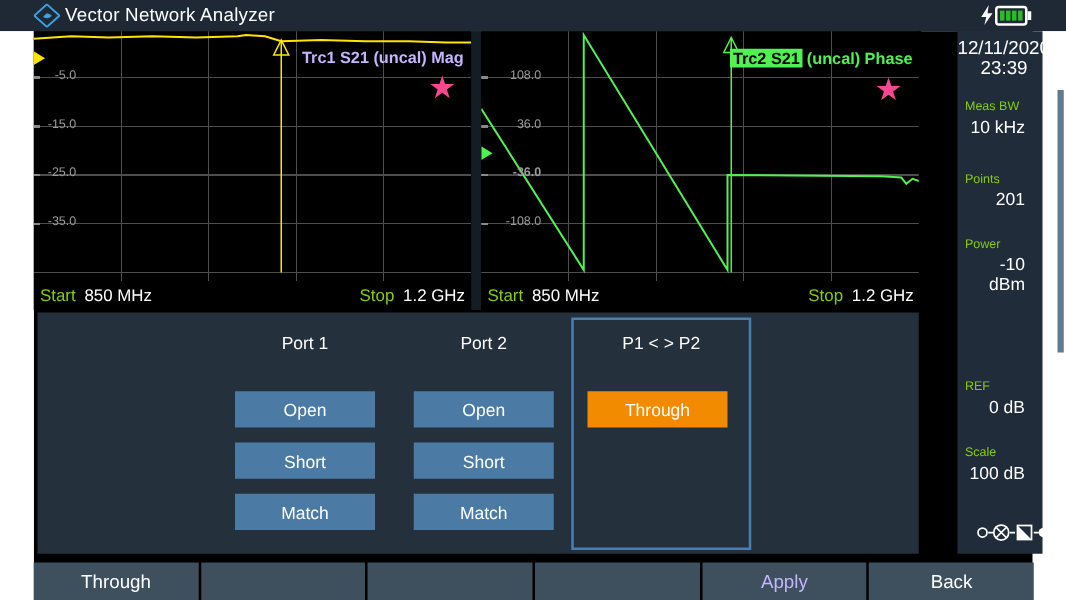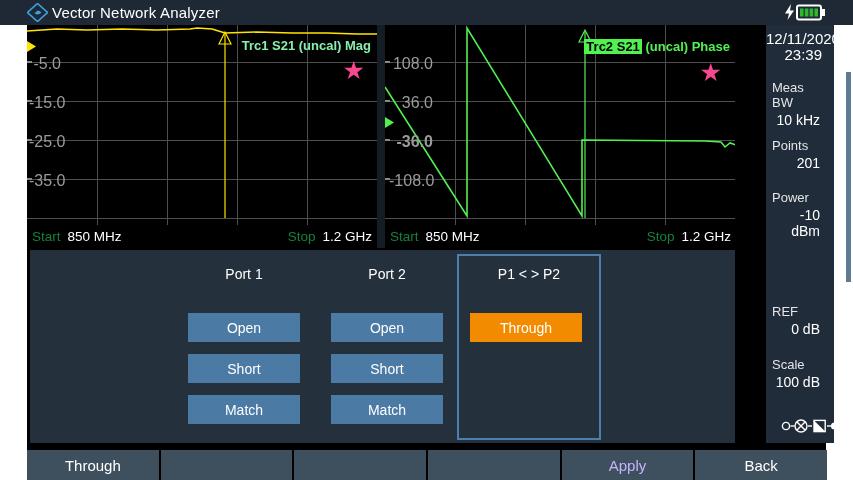--- a/index.html
+++ b/index.html
@@ -14,43 +14,43 @@
 
   
   #content-bg { position:absolute; left:27px; top:25px; width:800px; height:455px; background:#000; }
 
   
   .panel { position:absolute; top:25px; height:223px; background:#000; }
   #panel-left  { left:27px;  width:350px; }
   #panel-right { left:385px; width:351px; }
   #panel-gap { position:absolute; left:377px; top:25px; width:8px; height:223px; background:#141d26; }
   .plot { position:absolute; left:0; top:0; }
-  .ytick { position:absolute; color:#9b9b9b; font-size:16px; text-align:right; width:42px; }
+  .ytick { position:absolute; color:#9b9b9b; font-size:10px; text-align:right; width:42px; }
   #panel-left  .ytick { left:2px; width:32px; }
   #panel-right .ytick { left:4px; width:44px; }
   .trace-label { position:absolute; font-size:13px; font-weight:bold; white-space:nowrap; }
-  #trc1-label { right:6px; top:13px; color:#86efac; }
+  #trc1-label { right:6px; top:13px; color:#c4b5fd; }
   #trc2-label { right:6px; top:14px; color:#52f152; }
   #trc2-label .chip { background:#52f152; color:#000; padding:0 2px; }
   .star { position:absolute; color:#f5488f; font-size:25px; line-height:25px; }
   #star-left  { right:12px; top:33px; }
   #star-right { right:14px; top:35px; }
   .freq-row { position:absolute; left:0; bottom:0; width:100%; height:23px;
               display:flex; justify-content:space-between; align-items:center;
               padding:0 5px; font-size:13.5px; }
-  .freq-row .lbl { color:#15803d; margin-right:7px; }
+  .freq-row .lbl { color:#84cc16; margin-right:7px; }
   .freq-row .val { color:#fff; }
   .freq-pair { display:flex; align-items:center; }
 
   
   #sidebar { position:absolute; left:766px; top:25px; width:68px; height:418px; background:#202c39; }
   #sidebar-sep { position:absolute; left:735px; top:25px; width:2px; height:418px; background:#000; }
   #sb-date { position:absolute; top:6px; left:0; right:12px; text-align:right; color:#fff; font-size:15px; line-height:16px; }
   .sb-item { position:absolute; left:0; width:100%; padding:0 14px 0 6px; }
-  .sb-item .sb-label { color:#e5e5e5; font-size:13px; }
+  .sb-item .sb-label { color:#84cc16; font-size:10px; }
   .sb-item .sb-value { color:#fff; font-size:14px; text-align:right; margin-top:2px; }
   #sb-scrollbar { position:absolute; left:80px; top:47px; width:5px; height:210px; background:#5e7a94; }
   #cal-icon { position:absolute; left:15px; top:392px; }
 
   
   #dialog { position:absolute; left:30px; top:250px; width:705px; height:193px; background:#25303d; }
   .col-header { position:absolute; top:16px; height:18px; color:#fff; font-size:14px; text-align:center; }
   .cal-btn { position:absolute; width:112px; height:29px; background:#4b7aa5; color:#fff;
              font-size:14px; border:none; display:flex; align-items:center; justify-content:center;
              font-family:"Liberation Sans", sans-serif; cursor:pointer; }

